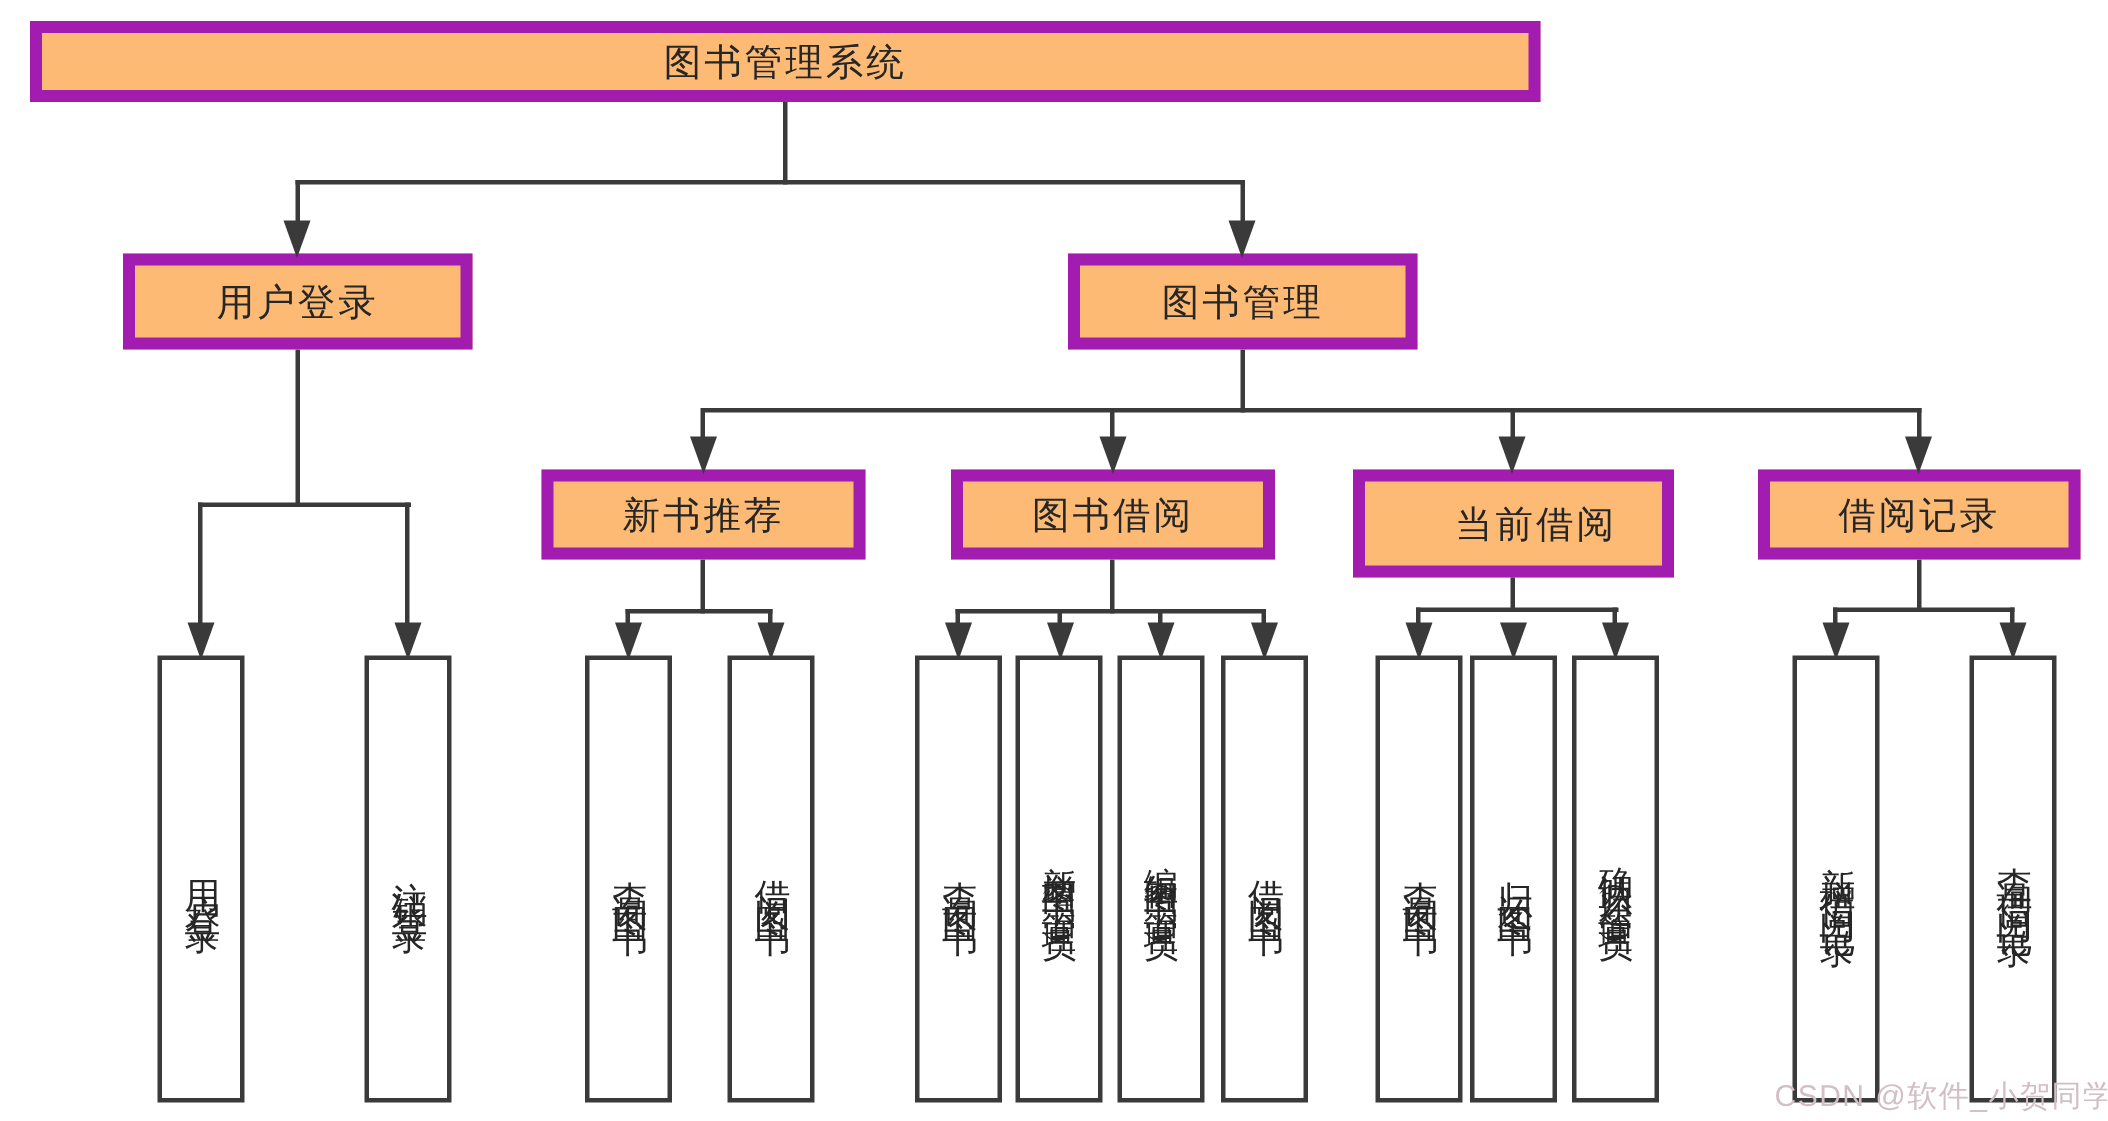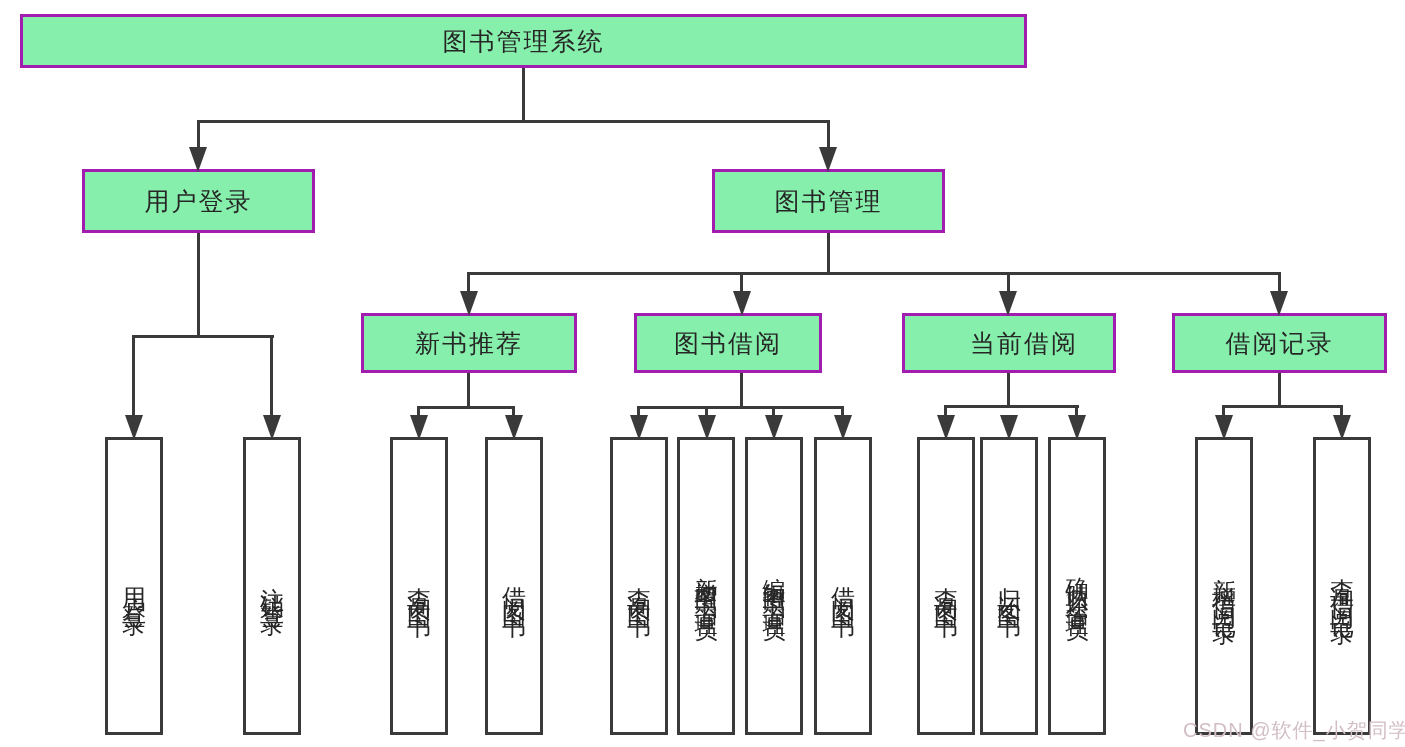--- a/index.html
+++ b/index.html
@@ -8,22 +8,22 @@
     width: 1405px;
     height: 747px;
     background: #ffffff;
     font-family: "Liberation Sans", "DejaVu Sans", sans-serif;
     overflow: hidden;
   }
   
   .hbox {
     position: absolute;
     box-sizing: border-box;
-    background: #86efac;
-    border: 3px solid #a21caf;
+    background: #fdba74;
+    border: 8px solid #a21caf;
     display: flex;
     align-items: center;
     justify-content: center;
     font-size: 25px;
     letter-spacing: 2px;
     color: #262626;
     z-index: 2;
   }
   
   .leaf {
@@ -136,24 +136,24 @@
   <div class="hbox" style="left:82px;top:169px;width:233px;height:64px;">
     <span>用户登录</span>
   </div>
   <div class="hbox" style="left:361px;top:313px;width:216px;height:60px;">
     <span>新书推荐</span>
   </div>
 
   <div class="hbox" style="left:712px;top:169px;width:233px;height:64px;">
     <span>图书管理</span>
   </div>
-  <div class="hbox" style="left:634px;top:313px;width:188px;height:60px;">
+  <div class="hbox" style="left:634px;top:313px;width:216px;height:60px;">
     <span>图书借阅</span>
   </div>
-  <div class="hbox" style="left:902px;top:313px;width:214px;height:60px;padding-left:30px;">
+  <div class="hbox" style="left:902px;top:313px;width:214px;height:72px;padding-left:30px;">
     <span>当前借阅</span>
   </div>
   <div class="hbox" style="left:1172px;top:313px;width:215px;height:60px;">
     <span>借阅记录</span>
   </div>
 
   <div class="leaf" style="left:105px;">
     <span class="vtext">用户登录</span>
   </div>
   <div class="leaf" style="left:243px;">

